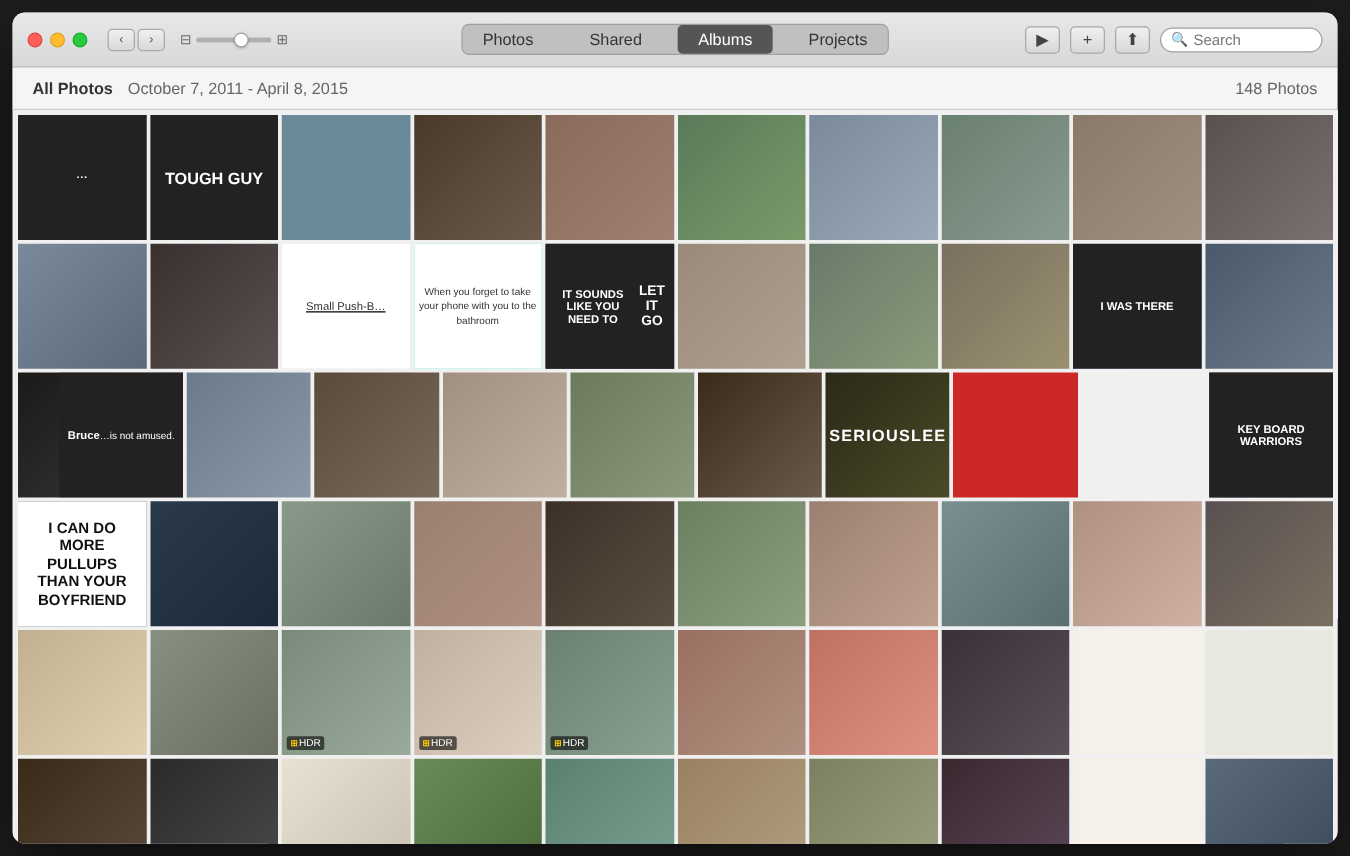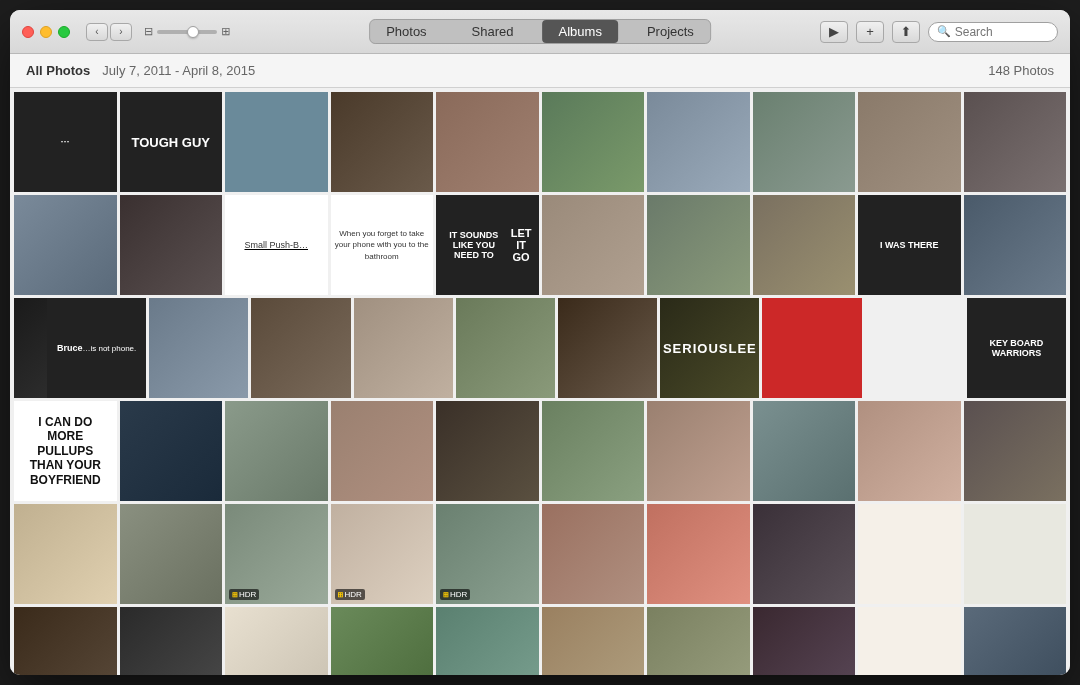--- a/index.html
+++ b/index.html
@@ -323,21 +323,21 @@
       <div class="toolbar-btn">⬆</div>
       <div class="search-box">
         <span class="search-icon">🔍</span>
         <input class="search-input" type="text" placeholder="Search" style="">
       </div>
     </div>
   </div>
 
   <div class="subtitlebar">
     <span class="breadcrumb">All Photos</span>
-    <span class="date-range">July 7, 2011 - April 8, 2015</span>
+    <span class="date-range">October 7, 2011 - April 8, 2015</span>
     <span class="photo-count">148 Photos</span>
   </div>
 
   <div class="photo-grid-container">
 
     <div class="photo-row">
       <div class="photo-thumb p13">
         <div class="thumb-inner meme-photo">···</div>
       </div>
       <div class="photo-thumb" style="background:#1a1a1a;">
@@ -397,21 +397,21 @@
       <div class="photo-thumb" style="background:linear-gradient(135deg,#2a4a6a,#4a6a8a);">
         <div class="thumb-inner meme-photo" style="font-size:9px;">I WAS THERE</div>
       </div>
       <div class="photo-thumb" style="background:linear-gradient(135deg,#4a5a6a,#6a7a8a);">
           <div class="thumb-inner"></div>
         </div>
     </div>
 
     <div class="photo-row">
       <div class="photo-thumb" style="background:linear-gradient(135deg,#1a1a1a,#3a3a3a);padding-left:33px;">
-        <div class="thumb-inner meme-photo" style="font-size:9px;text-align:left;padding:6px;">Bruce<br><span style="font-weight:400;font-size:8px;">…is not phone.</span></div>
+        <div class="thumb-inner meme-photo" style="font-size:9px;text-align:left;padding:6px;">Bruce<br><span style="font-weight:400;font-size:8px;">…is not amused.</span></div>
       </div>
       <div class="photo-thumb" style="background:linear-gradient(135deg,#6a7a8a,#8a9aaa);">
           <div class="thumb-inner"></div>
         </div>
       <div class="photo-thumb" style="background:linear-gradient(135deg,#5a4a3a,#7a6a5a);">
           <div class="thumb-inner"></div>
         </div>
       <div class="photo-thumb" style="background:linear-gradient(135deg,#a09080,#c0b0a0);">
           <div class="thumb-inner"></div>
         </div>

